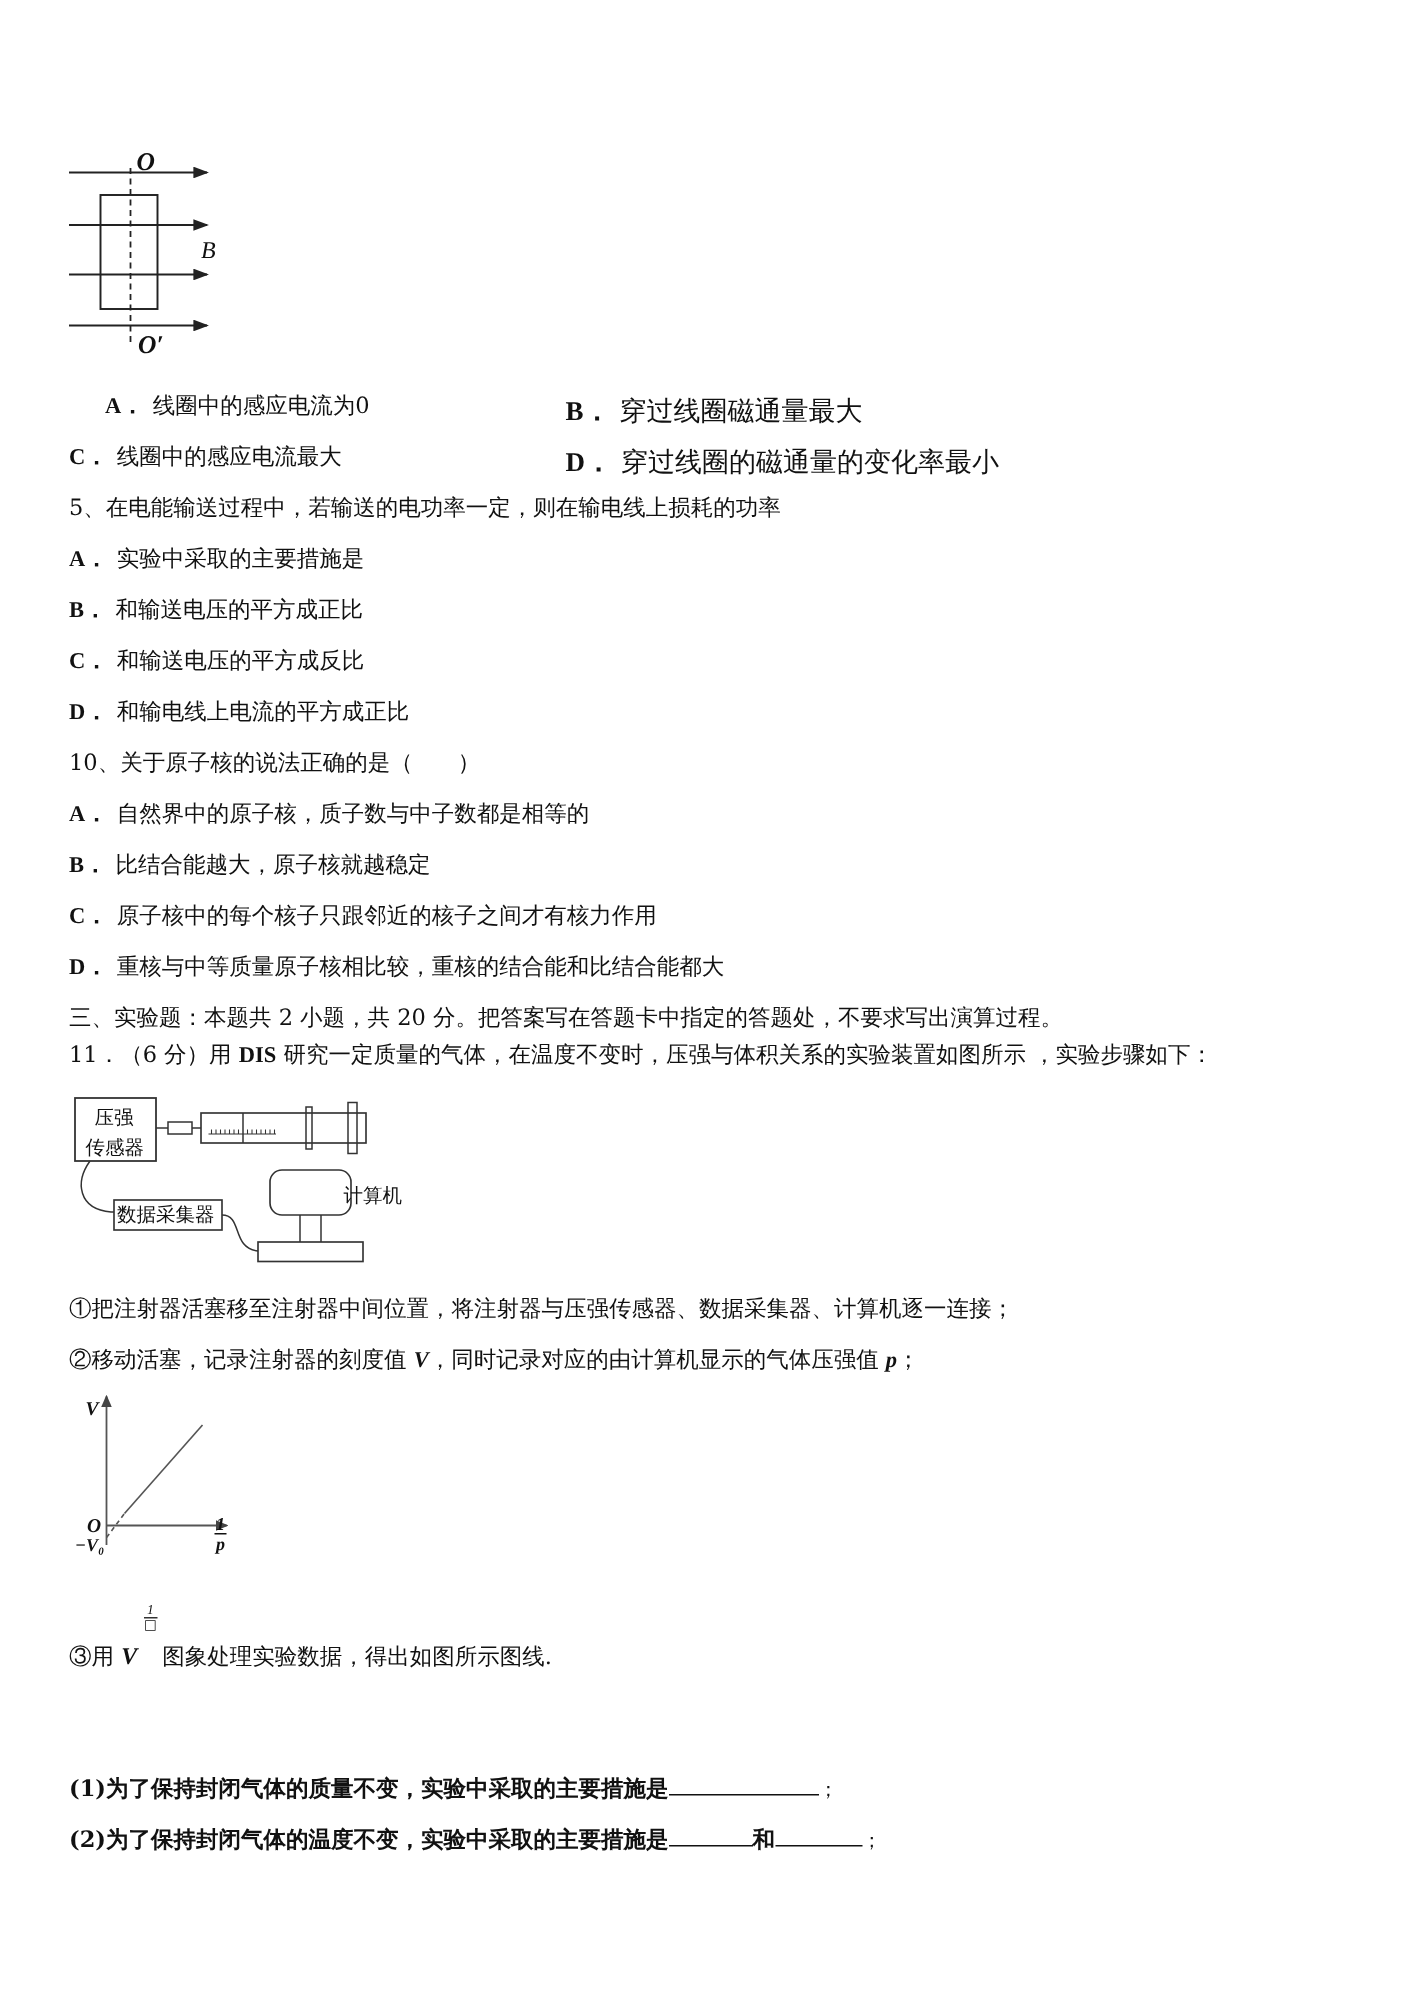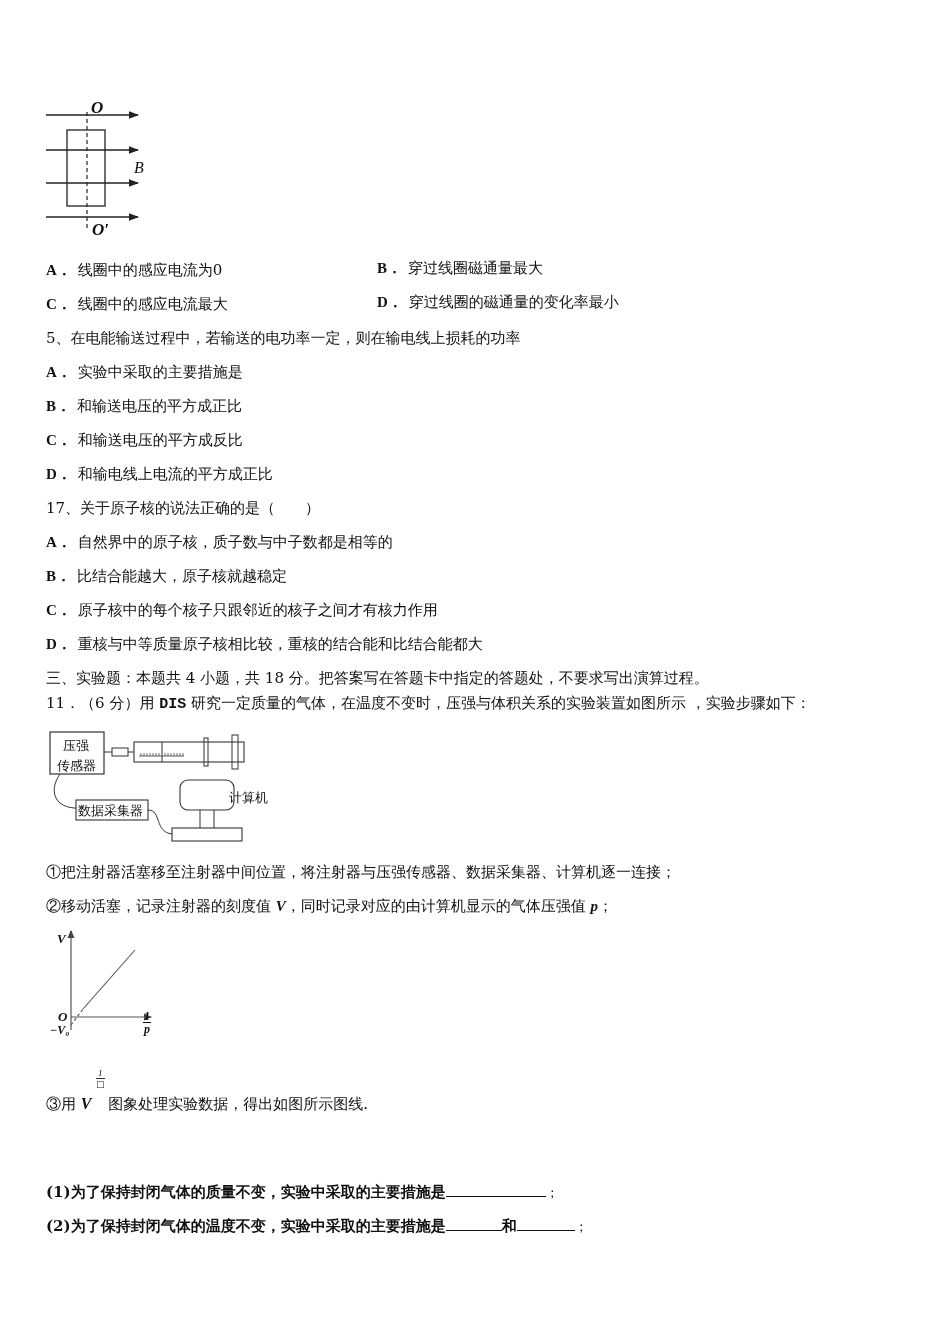--- a/index.html
+++ b/index.html
@@ -1,21 +1,21 @@
 <!DOCTYPE html>
 <html><head>
 <meta charset="utf-8">
 <style>
   html, body { margin:0; padding:0; background:#ffffff; }
   body { width:950px; height:1344px; position:relative; overflow:hidden;
          font-family:"DejaVu Serif","Liberation Serif",serif; color:#111; }
   .line { position:absolute; left:46px; font-size:15px; line-height:20px; white-space:nowrap; }
   .opt-label { font-weight:bold; font-family:"Liberation Serif",serif; margin-right:6px; }
   .bold { font-weight:bold; }
-  .col2 { position:absolute; left:377px; font-size:15px; line-height:16px; white-space:nowrap; }
+  .col2 { position:absolute; left:377px; font-size:18px; line-height:28px; white-space:nowrap; }
   svg { position:absolute; }
   .ital { font-style:italic; font-weight:bold; font-family:"Liberation Serif",serif; }
   .blank { display:inline-block; border-bottom:1px solid #111; height:14px; vertical-align:baseline; }
   .small { font-size:13px; }
 </style>
 </head>
 <body>
 
 <svg style="left:40px;top:98px;" width="120" height="145" viewBox="0 0 120 145">
   <defs>
@@ -27,21 +27,21 @@
   <line x1="6" y1="52" x2="98" y2="52" stroke="#222" stroke-width="1.3" marker-end="url(#arr)"></line>
   <line x1="6" y1="85" x2="98" y2="85" stroke="#222" stroke-width="1.3" marker-end="url(#arr)"></line>
   <line x1="6" y1="119" x2="98" y2="119" stroke="#222" stroke-width="1.3" marker-end="url(#arr)"></line>
   <rect x="27" y="32" width="38" height="76" fill="none" stroke="#222" stroke-width="1.3"></rect>
   <line x1="47" y1="14" x2="47" y2="132" stroke="#222" stroke-width="1.2" stroke-dasharray="4,3"></line>
 </svg>
 <div class="line ital" style="left:91px;top:98px;font-size:17px;">O</div>
 <div class="line ital" style="left:92px;top:220px;font-size:17px;">O′</div>
 <div class="line ital" style="left:134px;top:158px;font-size:16px;font-weight:normal;">B</div>
 
-<div class="line" style="top:260px;">
+<div class="line" style="top:260px;margin-left:24px;">
   <span class="opt-label">A．</span><span>线圈中的感应电流为0</span>
 </div>
 <div class="col2" style="top:260px;">
   <span class="opt-label">B．</span><span>穿过线圈磁通量最大</span>
 </div>
 <div class="line" style="top:294px;">
   <span class="opt-label">C．</span><span>线圈中的感应电流最大</span>
 </div>
 <div class="col2" style="top:294px;">
   <span class="opt-label">D．</span><span>穿过线圈的磁通量的变化率最小</span>
@@ -54,38 +54,38 @@
 <div class="line" style="top:396px;">
   <span class="opt-label">B．</span><span>和输送电压的平方成正比</span>
 </div>
 <div class="line" style="top:430px;">
   <span class="opt-label">C．</span><span>和输送电压的平方成反比</span>
 </div>
 <div class="line" style="top:464px;">
   <span class="opt-label">D．</span><span>和输电线上电流的平方成正比</span>
 </div>
 
-<div class="line" style="top:498px;">17、关于原子核的说法正确的是（　　）</div>
+<div class="line" style="top:498px;">10、关于原子核的说法正确的是（　　）</div>
 <div class="line" style="top:532px;">
   <span class="opt-label">A．</span><span>自然界中的原子核，质子数与中子数都是相等的</span>
 </div>
 <div class="line" style="top:566px;">
   <span class="opt-label">B．</span><span>比结合能越大，原子核就越稳定</span>
 </div>
 <div class="line" style="top:600px;">
   <span class="opt-label">C．</span><span>原子核中的每个核子只跟邻近的核子之间才有核力作用</span>
 </div>
 <div class="line" style="top:634px;">
   <span class="opt-label">D．</span><span>重核与中等质量原子核相比较，重核的结合能和比结合能都大</span>
 </div>
 
-<div class="line" style="top:668px;">三、实验题：本题共 4 小题，共 18 分。把答案写在答题卡中指定的答题处，不要求写出演算过程。</div>
+<div class="line" style="top:668px;">三、实验题：本题共 2 小题，共 20 分。把答案写在答题卡中指定的答题处，不要求写出演算过程。</div>
 
 <div class="line" style="top:693px;">
-  <span>11．（6 分）用 </span><span class="bold" style="font-family:Liberation Mono, monospace;">DIS</span><span> 研究一定质量的气体，在温度不变时，压强与体积关系的实验装置如图所示 ，实验步骤如下：</span>
+  <span>11．（6 分）用 </span><span class="bold" style="font-family:Liberation Serif, serif;">DIS</span><span> 研究一定质量的气体，在温度不变时，压强与体积关系的实验装置如图所示 ，实验步骤如下：</span>
 </div>
 
 <svg style="left:44px;top:728px;" width="205" height="118" viewBox="0 0 205 118">
 
   <rect x="6" y="4" width="54" height="42" fill="none" stroke="#333" stroke-width="1.2"></rect>
 
   <line x1="60" y1="24" x2="68" y2="24" stroke="#333"></line>
   <rect x="68" y="20" width="16" height="8" fill="none" stroke="#333"></rect>
   <line x1="84" y1="24" x2="90" y2="24" stroke="#333"></line>
 

